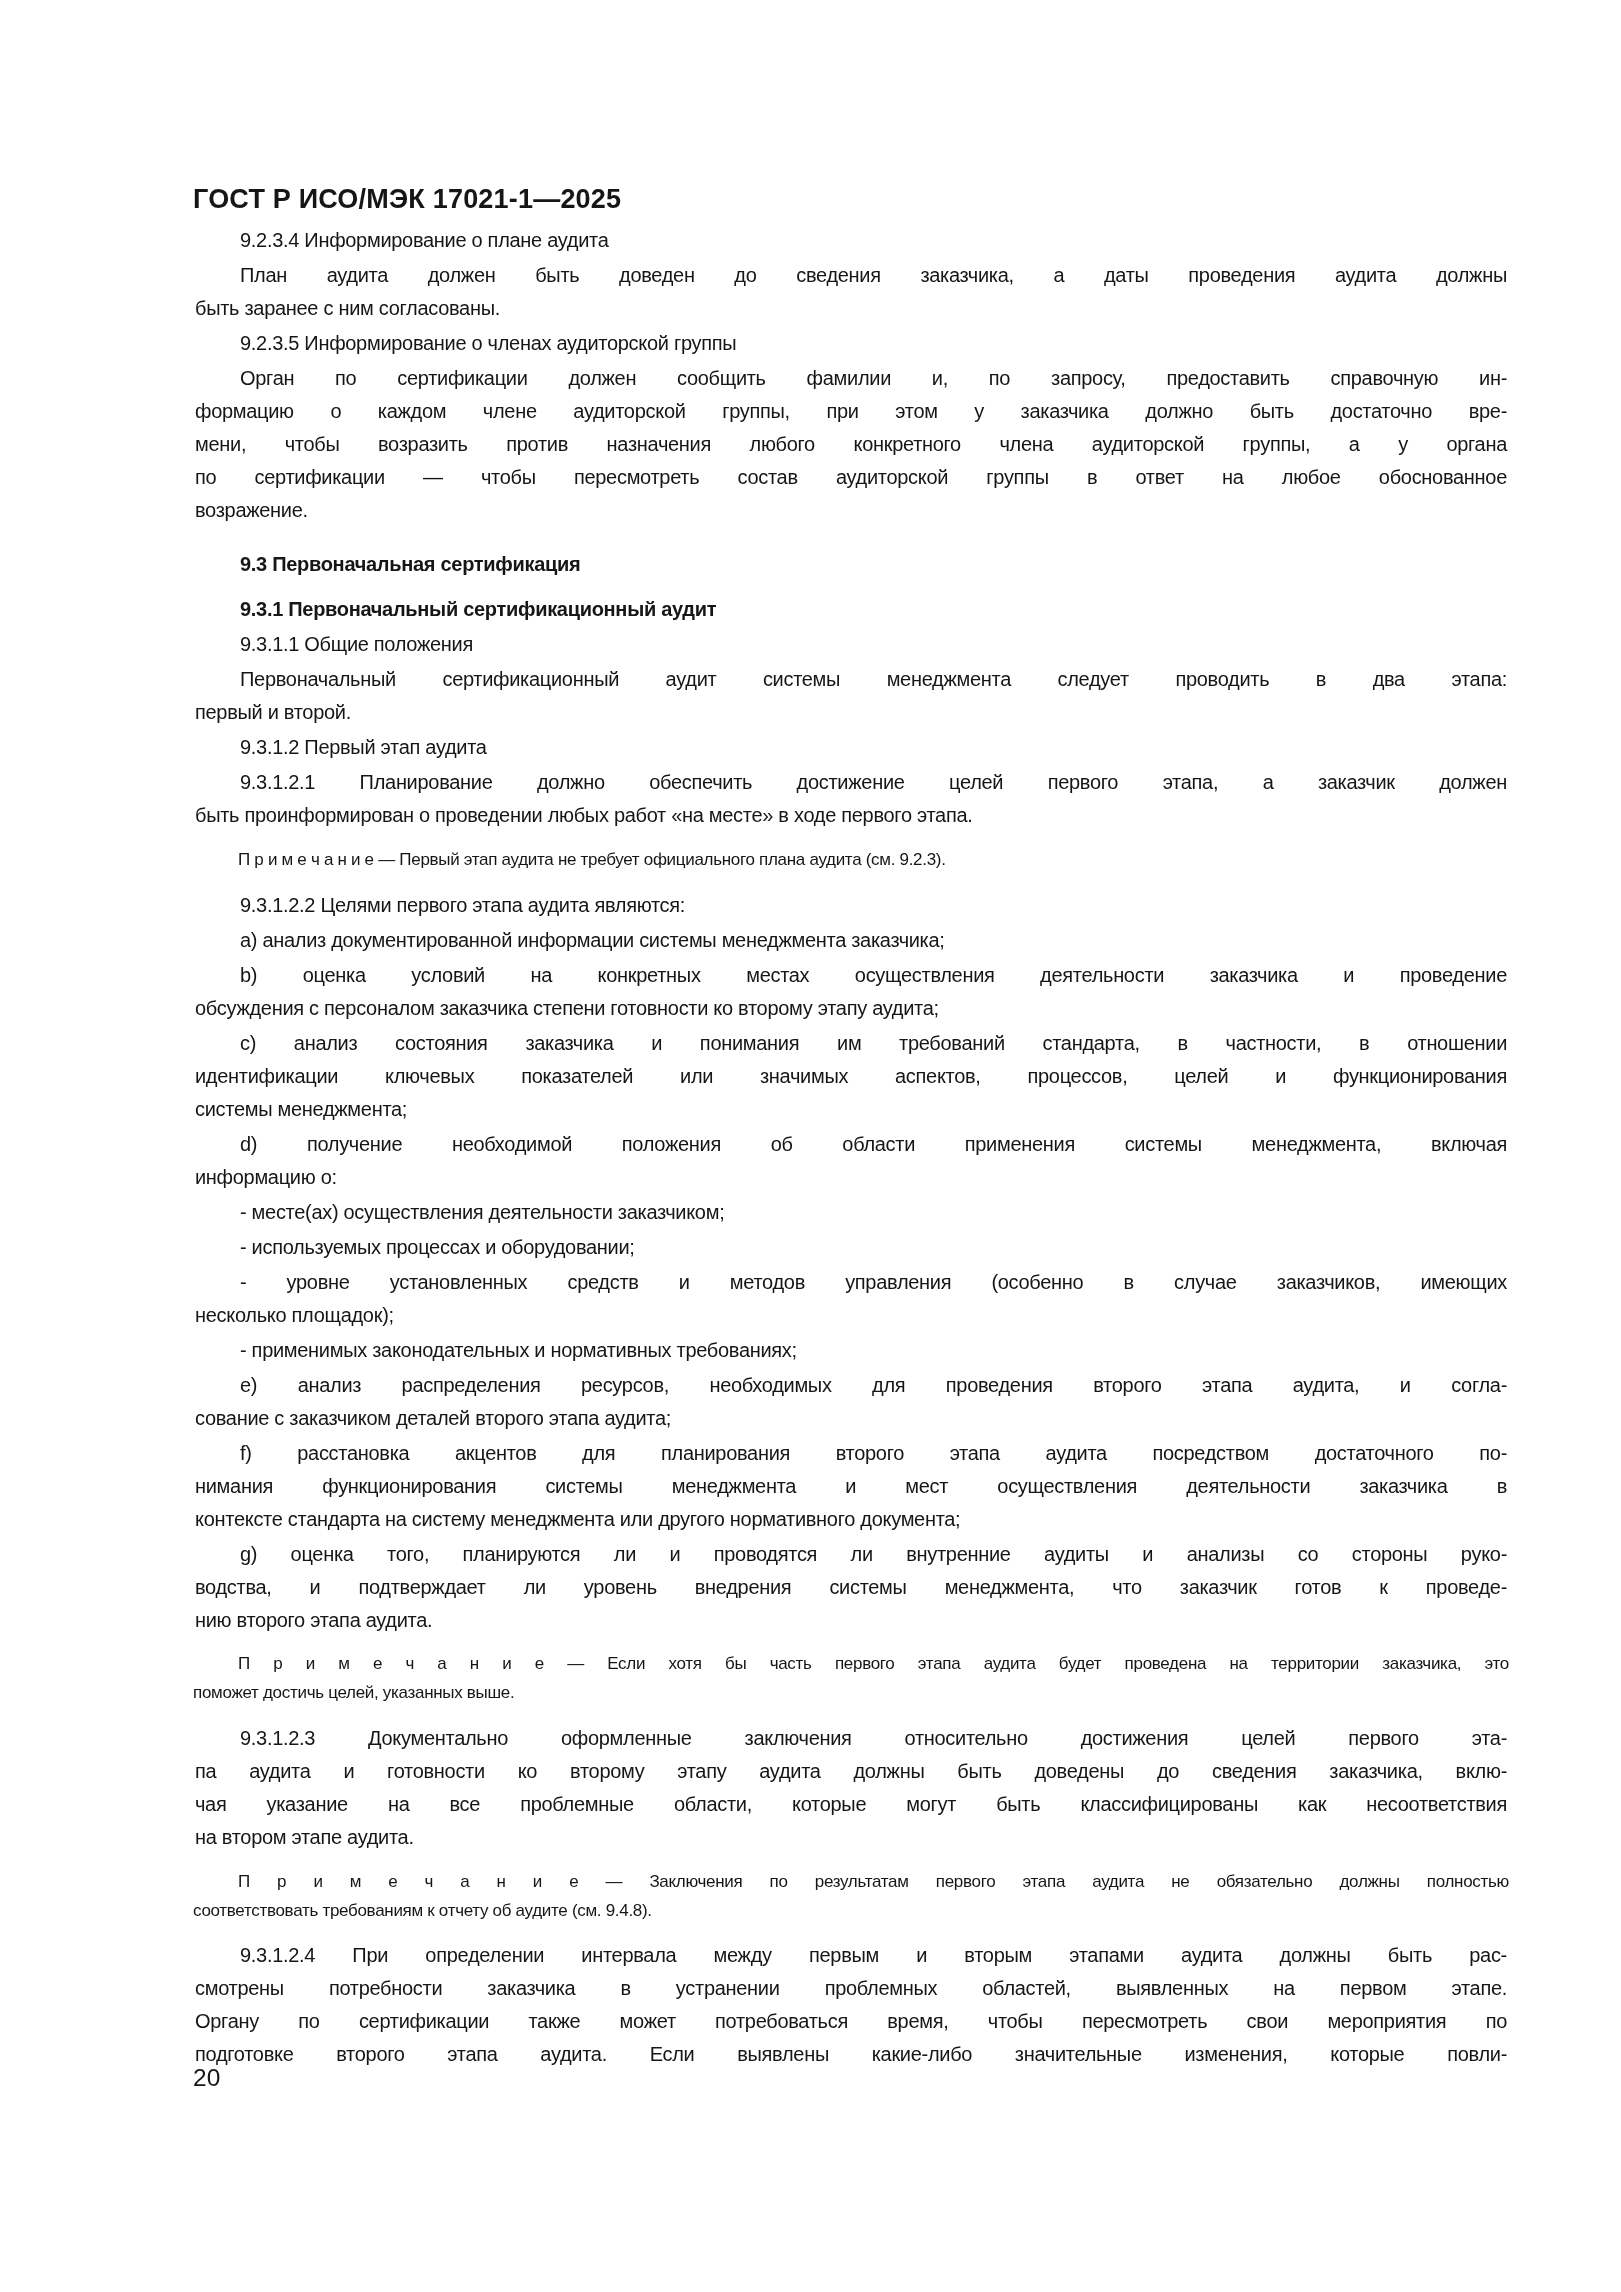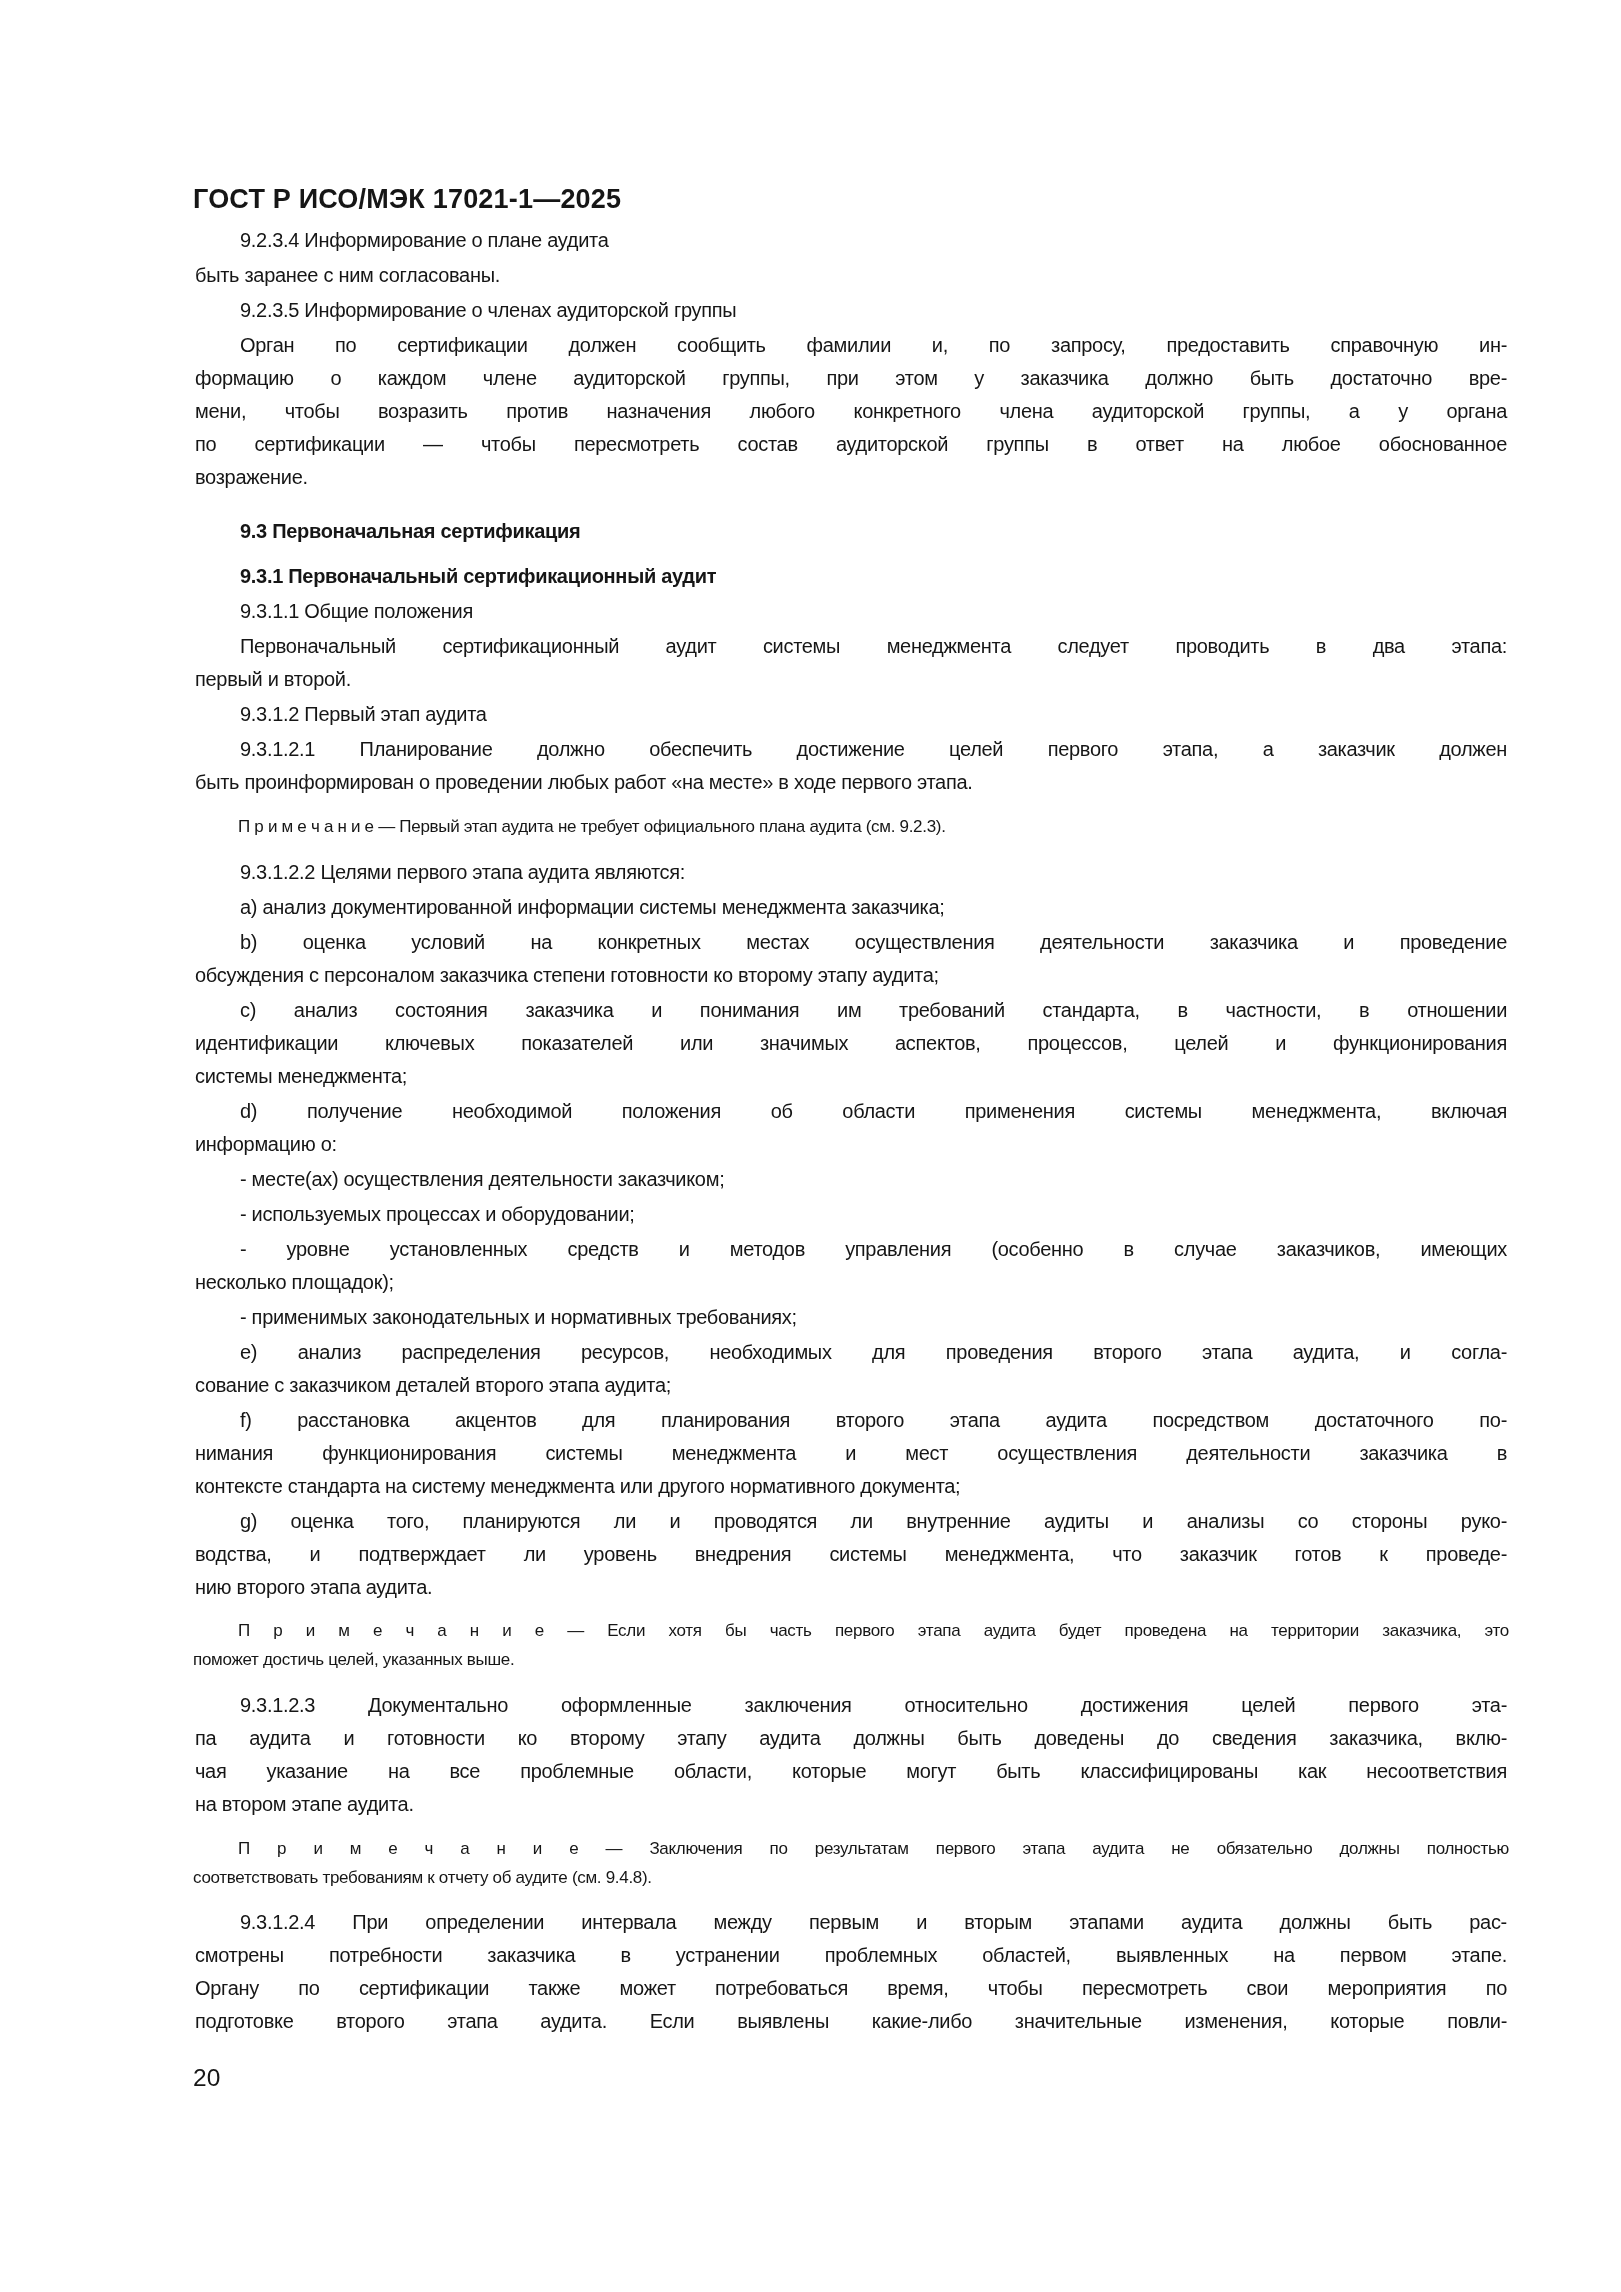--- a/index.html
+++ b/index.html
@@ -41,20 +41,21 @@
 <body>
 
 <div class="page">
   <div class="doc-header">ГОСТ Р ИСО/МЭК 17021-1—2025</div>
 
   <div class="content">
       <div class="block">
         <div class="line first">9.2.3.4 Информирование о плане аудита</div>
       </div>
       <div class="block">
+        <div class="line first jl">План аудита должен быть доведен до сведения заказчика, а даты проведения аудита должны</div>
         <div class="line">быть заранее с ним согласованы.</div>
       </div>
       <div class="block">
         <div class="line first">9.2.3.5 Информирование о членах аудиторской группы</div>
       </div>
       <div class="block">
         <div class="line first jl">Орган по сертификации должен сообщить фамилии и, по запросу, предоставить справочную ин-</div>
         <div class="line jl">формацию о каждом члене аудиторской группы, при этом у заказчика должно быть достаточно вре-</div>
         <div class="line jl">мени, чтобы возразить против назначения любого конкретного члена аудиторской группы, а у органа</div>
         <div class="line jl">по сертификации — чтобы пересмотреть состав аудиторской группы в ответ на любое обоснованное</div>

